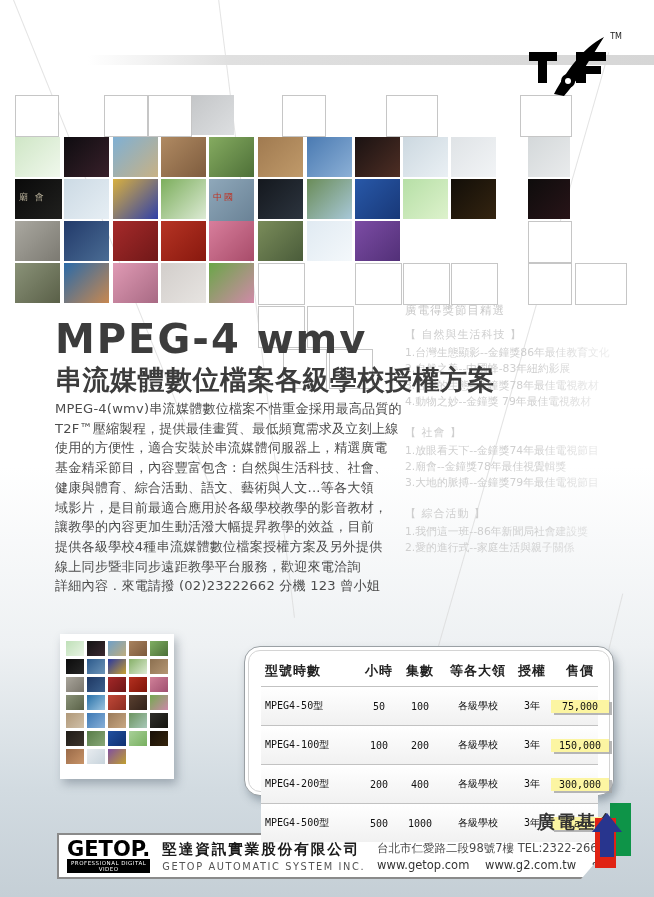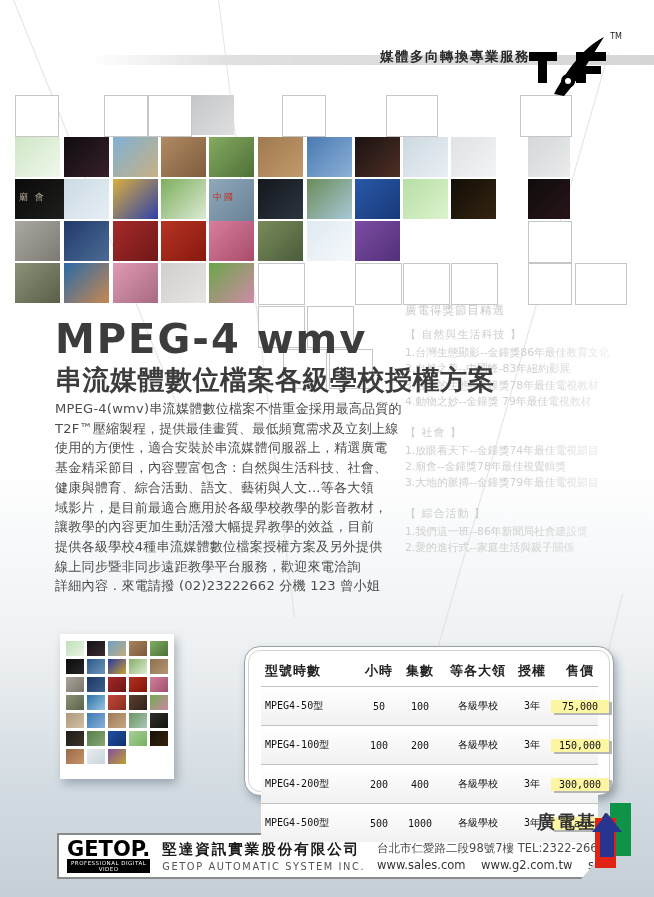--- a/index.html
+++ b/index.html
@@ -91,21 +91,20 @@
 <div class="page">
 
   <div class="dline d1"></div>
   <div class="dline d2"></div>
   <div class="dline d3"></div>
   <div class="dline d4"></div>
 
   <div class="band"></div>
 
   <div class="hdr-text">
-    <div class="l2">媒體多向轉換專業服務</div>
   </div>
 
   <div class="t2f">
     <svg width="82" height="64" viewBox="0 0 82 64">
       <path d="M1 16 h28 v9 h-10 v22 h-9 v-22 h-9 z" fill="#000"></path>
       <path d="M48 16 h30 v9 h-20 v5 h15 v8 h-15 v9 h-10 z" fill="#000"></path>
       <path d="M26 58 C38 36 54 12 76 1 C64 20 50 44 36 60 Z" fill="#000"></path>
       <circle cx="40" cy="45" r="7" fill="#000"></circle>
       <circle cx="40" cy="45" r="3" fill="#fff"></circle>
     </svg>
@@ -124,21 +123,21 @@
       <div class="cell" style="left: 64px; top: 137px; width: 45px; height: 40px; background: linear-gradient(135deg, rgb(14, 12, 16), rgb(56, 32, 42));"></div>
       <div class="cell" style="left: 113px; top: 137px; width: 45px; height: 40px; background: linear-gradient(135deg, rgb(127, 176, 212), rgb(200, 177, 132));"></div>
       <div class="cell" style="left: 161px; top: 137px; width: 45px; height: 40px; background: linear-gradient(135deg, rgb(176, 138, 98), rgb(126, 92, 62));"></div>
       <div class="cell" style="left: 209px; top: 137px; width: 45px; height: 40px; background: linear-gradient(135deg, rgb(133, 171, 96), rgb(78, 112, 56));"></div>
       <div class="cell" style="left: 258px; top: 137px; width: 45px; height: 40px; background: linear-gradient(135deg, rgb(160, 122, 80), rgb(192, 154, 106));"></div>
       <div class="cell" style="left: 307px; top: 137px; width: 45px; height: 40px; background: linear-gradient(135deg, rgb(74, 122, 178), rgb(140, 176, 214));"></div>
       <div class="cell" style="left: 355px; top: 137px; width: 45px; height: 40px; background: linear-gradient(135deg, rgb(26, 18, 18), rgb(78, 46, 36));"></div>
       <div class="cell" style="left: 403px; top: 137px; width: 45px; height: 40px; background: linear-gradient(135deg, rgb(204, 216, 224), rgb(234, 240, 244));"></div>
       <div class="cell" style="left: 451px; top: 137px; width: 45px; height: 40px; background: linear-gradient(135deg, rgb(223, 227, 230), rgb(242, 244, 246));"></div>
       <div class="cell" style="left: 528px; top: 137px; width: 42px; height: 40px; background: linear-gradient(135deg, rgb(212, 216, 218), rgb(233, 235, 236));"></div>
-      <div class="cell" style="left: 15px; top: 179px; width: 47px; height: 40px; background: linear-gradient(135deg, rgb(10, 10, 10), rgb(32, 32, 30)); padding-left: 12px;">
+      <div class="cell" style="left: 15px; top: 179px; width: 47px; height: 40px; background: linear-gradient(135deg, rgb(10, 10, 10), rgb(32, 32, 30));">
         <span class="lbl" style="color: rgb(184, 176, 154);">廟 會</span>
       </div>
       <div class="cell" style="left: 64px; top: 179px; width: 45px; height: 40px; background: linear-gradient(135deg, rgb(204, 218, 228), rgb(230, 238, 244));"></div>
       <div class="cell" style="left: 113px; top: 179px; width: 45px; height: 40px; background: linear-gradient(135deg, rgb(216, 176, 64), rgb(48, 64, 168));"></div>
       <div class="cell" style="left: 161px; top: 179px; width: 45px; height: 40px; background: linear-gradient(135deg, rgb(124, 174, 92), rgb(220, 234, 212));"></div>
       <div class="cell" style="left: 209px; top: 179px; width: 45px; height: 56px; background: linear-gradient(135deg, rgb(143, 168, 186), rgb(100, 124, 144));">
         <span class="lbl" style="color: rgb(192, 48, 32);">中國</span>
       </div>
       <div class="cell" style="left: 258px; top: 179px; width: 45px; height: 40px; background: linear-gradient(135deg, rgb(20, 24, 30), rgb(44, 52, 62));"></div>
       <div class="cell" style="left: 307px; top: 179px; width: 45px; height: 40px; background: linear-gradient(135deg, rgb(106, 140, 88), rgb(168, 200, 216));"></div>
@@ -328,20 +327,20 @@
       <div class="g-top">GETOP.</div>
       <div class="g-bar">PROFESSIONAL DIGITAL VIDEO</div>
     </div>
     <div class="co">
       <div class="zh">堅達資訊實業股份有限公司</div>
       <div class="en">GETOP AUTOMATIC SYSTEM INC.</div>
     </div>
     <div class="addr">
       <div>台北市仁愛路二段98號7樓 TEL:2322-2662 FAX:2322-2995</div>
       <div class="web">
-        <span>www.sales.com</span>
+        <span>www.getop.com</span>
         <span>www.g2.com.tw</span>
         <span>sales@getop.com</span>
       </div>
     </div>
   </div>
 
 </div>
 
 </body></html>

